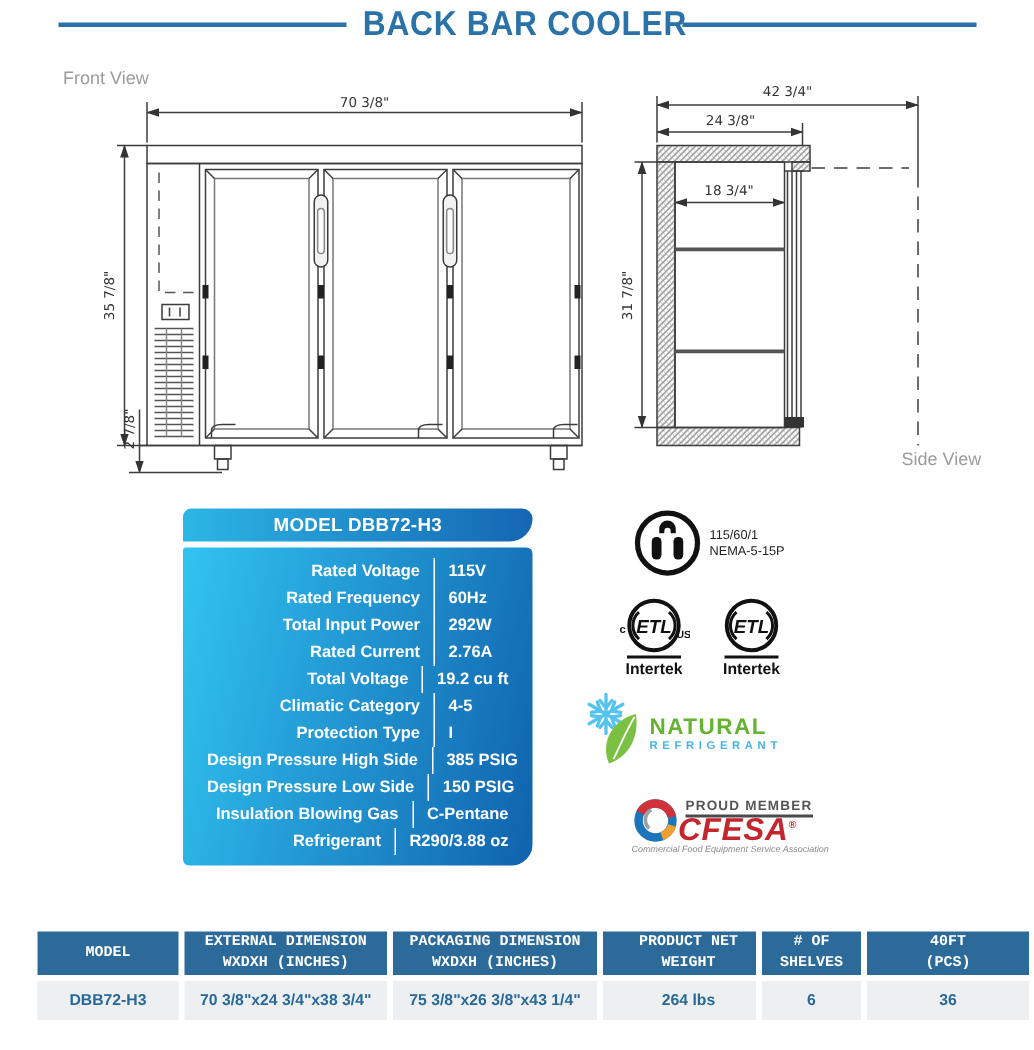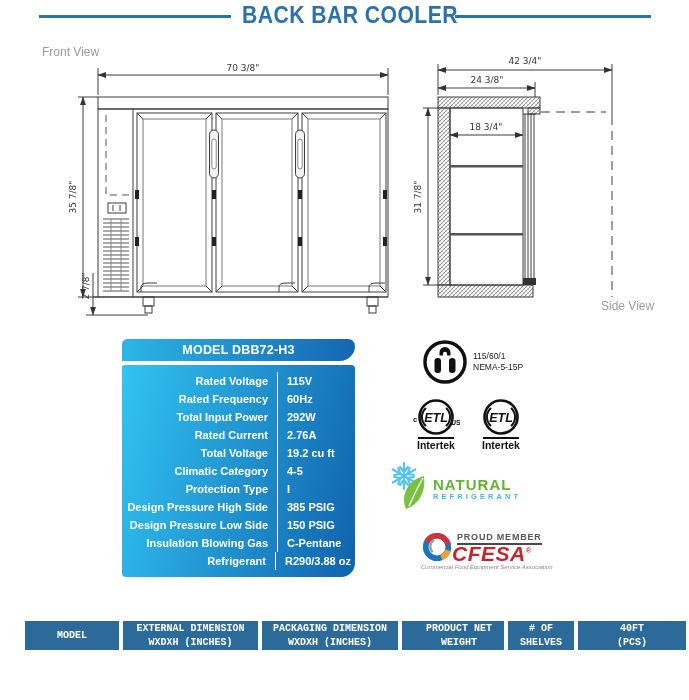--- a/index.html
+++ b/index.html
@@ -18,21 +18,21 @@
   
   .front-svg{position:absolute;left:40px;top:45px;}
   .side-svg{position:absolute;left:400px;top:45px;}
   .dimtext{font-size:9px;fill:#333;font-family:"DejaVu Sans",sans-serif;}
   
   .spec{position:absolute;left:122px;top:339px;width:233px;}
   .spec-head{height:22px;background:linear-gradient(90deg,#2cb6e6,#1566b2);
              border-radius:8px 10px 22px 0;color:#fff;font-weight:bold;font-size:12.5px;
              display:flex;align-items:center;justify-content:center;letter-spacing:.2px;}
   .spec-body{margin-top:4px;background:linear-gradient(103deg,#31c4f2,#1062ad);
-             border-radius:2px 4px 14px 4px;padding:7px 4px;}
+             border-radius:2px 4px 14px 4px;padding:7px 16px;}
   .srow{display:flex;height:18px;align-items:stretch;font-size:11px;font-weight:bold;color:#fff;}
   .srow .lab{width:142px;text-align:right;padding-right:9px;display:flex;
              align-items:center;justify-content:flex-end;white-space:nowrap;}
   .srow .val{flex:1;border-left:1.6px solid #fff;padding-left:9px;display:flex;
              align-items:center;white-space:nowrap;}
   
   .plug-svg{position:absolute;left:419px;top:335px;}
   .plug-text{position:absolute;left:473px;top:351px;font-size:8.5px;color:#222;line-height:11px;}
   .etl{position:absolute;width:48px;}
   .etl1{left:412px;top:396px;}
@@ -357,15 +357,23 @@
         </div>
       <div class="bh w5">
           <span># OF</span>
           <span>SHELVES</span>
         </div>
       <div class="bh w6">
           <span>40FT</span>
           <span>(PCS)</span>
         </div>
     </div>
+    <div class="drow">
+      <div class="bd w1">DBB72-H3</div>
+      <div class="bd w2">70 3/8"x24 3/4"x38 3/4"</div>
+      <div class="bd w3">75 3/8"x26 3/8"x43 1/4"</div>
+      <div class="bd w4">264 lbs</div>
+      <div class="bd w5">6</div>
+      <div class="bd w6">36</div>
+    </div>
   </div>
 
 </div>
 
 </body></html>

